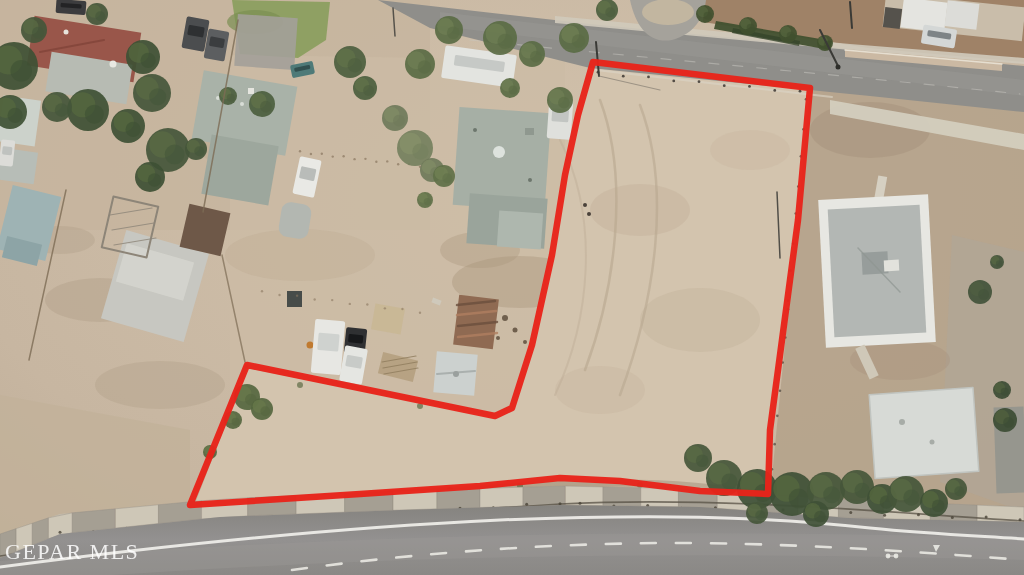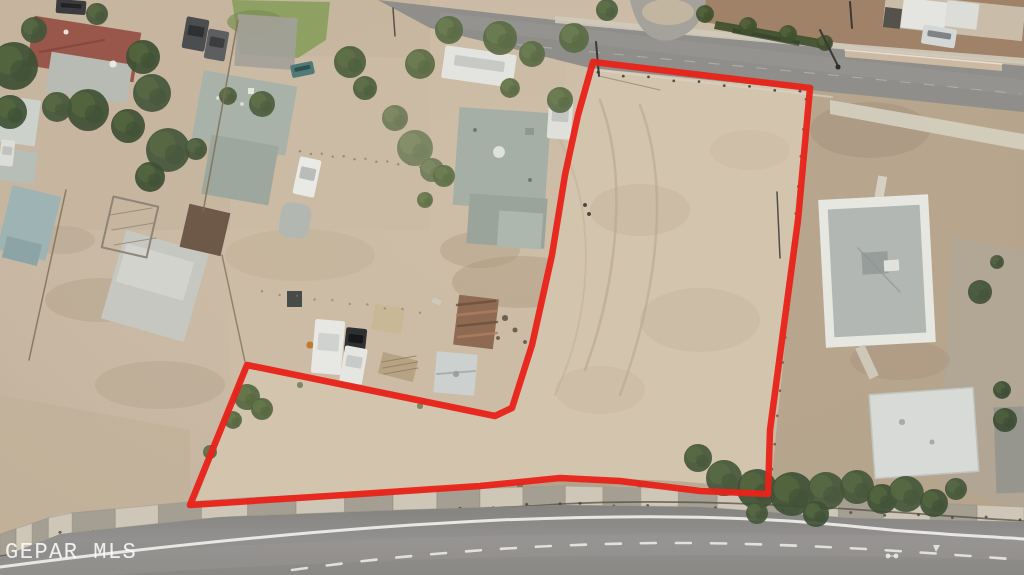--- a/index.html
+++ b/index.html
@@ -1,17 +1,17 @@
 <!DOCTYPE html>
 <html><head>
 <meta charset="utf-8">
 <style>
   html,body{margin:0;padding:0;background:#222;}
   #stage{position:relative;width:1024px;height:575px;overflow:hidden;background:#c2410c;
-         font-family:Liberation Mono, monospace;}
+         font-family:Liberation Serif, serif;}
   #photo{position:absolute;left:0;top:0;}
   #watermark{position:absolute;left:5px;bottom:10px;font-size:22px;letter-spacing:1.5px;
              font-weight:400;user-select:none;}
 </style>
 </head>
 <body>
 
 <div id="stage">
   <svg id="photo" width="1024" height="575" viewBox="0 0 1024 575" xmlns="http://www.w3.org/2000/svg">
     <defs>

